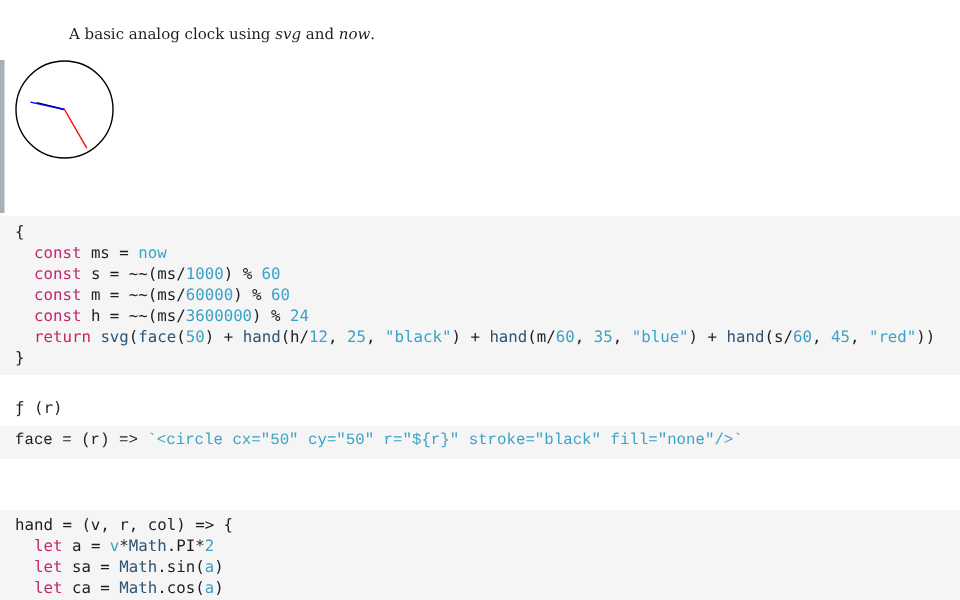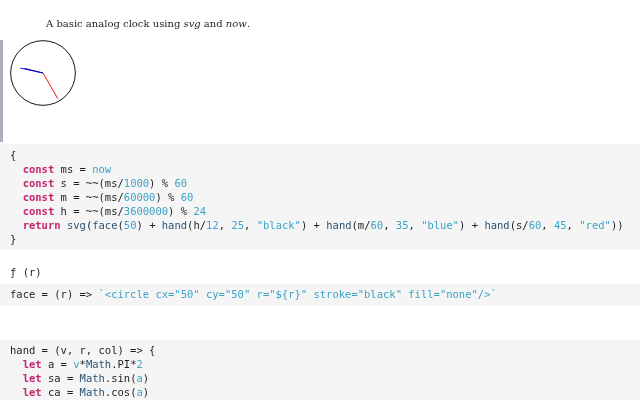--- a/index.html
+++ b/index.html
@@ -3,21 +3,21 @@
 <meta charset="utf-8">
 <style>
   html, body { margin:0; padding:0; background:#ffffff; }
   body { width:640px; height:400px; overflow:hidden; position:relative; font-family:"DejaVu Sans", sans-serif; }
   .intro { position:absolute; left:10px; top:8px; font-family:"DejaVu Serif", serif; font-size:10px; color:#1b1e23; white-space:nowrap;margin-left:36px; }
   .intro em { font-style:italic; }
   .cell-bar { position:absolute; left:0; top:40px; width:3px; height:102px; background:#a9b0bc; }
   .clock { position:absolute; left:10px; top:40px; width:66px; height:66px; }
   .code { position:absolute; left:0; width:640px; background:#f5f5f6; font-family:"DejaVu Sans Mono", monospace; font-size:10.5px; line-height:14px; color:#1b1e23; white-space:pre; box-sizing:border-box; padding-left:10px; }
   .label { position:absolute; left:10px; font-family:"DejaVu Sans Mono", monospace; font-size:10.5px; line-height:14px; color:#1b1e23; white-space:pre; }
-  .kw { color:#c2266c;font-weight:bold; }
+  .kw { color:#c2266c; }
   .num { color:#3aa3c6; }
   .str { color:#3aa3c6; }
   .fn { color:#2d5474; }
   .op { color:#1b1e23; }
   .line { height:14px; }
 </style>
 </head>
 <body>
 
 <p class="intro"><span>A basic analog clock using </span><em>svg</em><span> and </span><em>now</em><span>.</span></p>
@@ -27,16 +27,16 @@
 <svg class="clock" viewBox="0 0 100 100">
   <circle cx="50" cy="50" r="49" stroke="black" stroke-width="1.4" fill="none"></circle>
   <line x1="50" y1="50" x2="22" y2="43" stroke="black" stroke-width="1.4"></line>
   <line x1="50" y1="50" x2="15.5" y2="42.5" stroke="blue" stroke-width="1.4"></line>
   <line x1="50" y1="50" x2="72.5" y2="89" stroke="red" stroke-width="1.4"></line>
 </svg>
 
 <div class="code" id="cell-main" style="top:144px; height:106px; padding-top:4px;"><div class="line"><span class="op">{</span></div><div class="line"><span class="op">  </span><span class="kw">const</span><span class="op"> ms = </span><span class="num">now</span></div><div class="line"><span class="op">  </span><span class="kw">const</span><span class="op"> s = ~~(ms/</span><span class="num">1000</span><span class="op">) % </span><span class="num">60</span></div><div class="line"><span class="op">  </span><span class="kw">const</span><span class="op"> m = ~~(ms/</span><span class="num">60000</span><span class="op">) % </span><span class="num">60</span></div><div class="line"><span class="op">  </span><span class="kw">const</span><span class="op"> h = ~~(ms/</span><span class="num">3600000</span><span class="op">) % </span><span class="num">24</span></div><div class="line"><span class="op">  </span><span class="kw">return</span><span class="op"> </span><span class="fn">svg</span><span class="op">(</span><span class="fn">face</span><span class="op">(</span><span class="num">50</span><span class="op">) + </span><span class="fn">hand</span><span class="op">(h/</span><span class="num">12</span><span class="op">, </span><span class="num">25</span><span class="op">, </span><span class="str">"black"</span><span class="op">) + </span><span class="fn">hand</span><span class="op">(m/</span><span class="num">60</span><span class="op">, </span><span class="num">35</span><span class="op">, </span><span class="str">"blue"</span><span class="op">) + </span><span class="fn">hand</span><span class="op">(s/</span><span class="num">60</span><span class="op">, </span><span class="num">45</span><span class="op">, </span><span class="str">"red"</span><span class="op">))</span></div><div class="line"><span class="op">}</span></div></div>
 
 <div class="label" style="top:265px;text-align:center;">ƒ (r)</div>
-<div class="code" id="cell-face" style="top:284px; height:22px; padding-top:3px;"><div class="line"><span class="op">face = (r) =&gt; </span><span class="str">`&lt;circle cx="50" cy="50" r="${r}" stroke="black" fill="none"/&gt;`</span></div></div>
+<div class="code" id="cell-face" style="top:284px; height:22px; padding-top:3px;font-family:Liberation Mono, monospace;"><div class="line"><span class="op">face = (r) =&gt; </span><span class="str">`&lt;circle cx="50" cy="50" r="${r}" stroke="black" fill="none"/&gt;`</span></div></div>
 
 <div class="label" style="top:338px;">ƒ (v, r, col)</div>
 <div class="code" id="cell-hand" style="top:340px; height:60px; padding-top:3px;"><div class="line"><span class="op">hand = (v, r, col) =&gt; {</span></div><div class="line"><span class="op">  </span><span class="kw">let</span><span class="op"> a = </span><span class="num">v</span><span class="op">*</span><span class="fn">Math</span><span class="op">.PI*</span><span class="num">2</span></div><div class="line"><span class="op">  </span><span class="kw">let</span><span class="op"> sa = </span><span class="fn">Math</span><span class="op">.sin(</span><span class="num">a</span><span class="op">)</span></div><div class="line"><span class="op">  </span><span class="kw">let</span><span class="op"> ca = </span><span class="fn">Math</span><span class="op">.cos(</span><span class="num">a</span><span class="op">)</span></div></div>
 
 </body></html>

